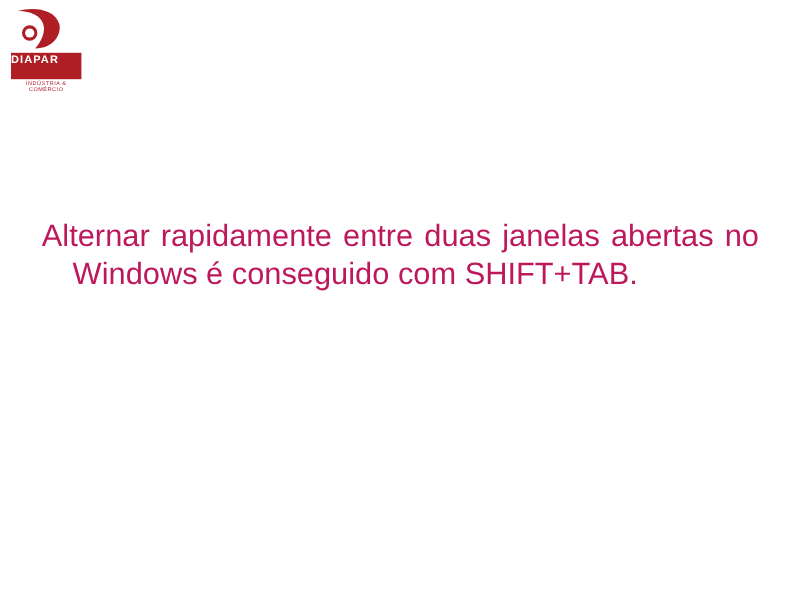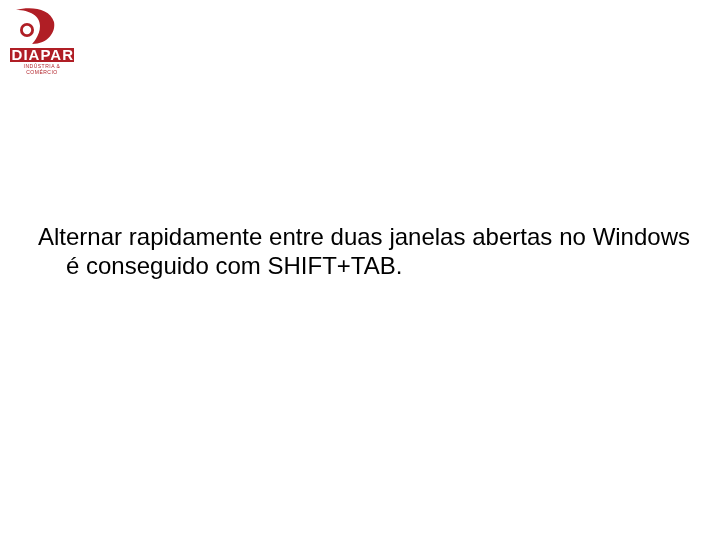--- a/index.html
+++ b/index.html
@@ -19,49 +19,48 @@
   }
   .logo-mark {
     width: 48px;
     height: 40px;
     position: relative;
     margin-bottom: 2px;
   }
   .logo-mark svg { display: block; }
   .logo-text {
     width: 64px;
-    height: 14px;
+    height: 24px;
     background: #b01e25;
     color: #ffffff;
-    font-size: 15px;
+    font-size: 10px;
     font-weight: bold;
     letter-spacing: 1px;
-    text-align: right;
+    text-align: left;
     line-height: 14px;
   }
   .logo-sub {
     font-size: 5px;
     color: #b01e25;
     text-align: center;
     letter-spacing: 0.5px;
     margin-top: 1px;
   }
   .body-text {
     position: absolute;
     top: 198px;
     left: 38px;
     right: 30px;
-    font-size: 24px;
+    font-size: 28px;
     line-height: 1.22;
-    color: #000000;
+    color: #be185d;
     text-align: justify;
     text-align-last: left;
     text-indent: -28px;
     padding-left: 28px;
-    margin-top: 24px;
   }
 </style>
 </head>
 <body>
 
 <div class="logo">
   <div class="logo-mark">
     <svg width="48" height="40" viewBox="0 0 48 40">
       <path d="M6 4 C 20 0, 40 2, 44 16 C 46 26, 38 38, 22 38 C 22 38, 30 30, 30 20 C 30 10, 20 4, 6 4 Z" fill="#b01e25"></path>
       <circle cx="17" cy="24" r="7" fill="#b01e25"></circle>

